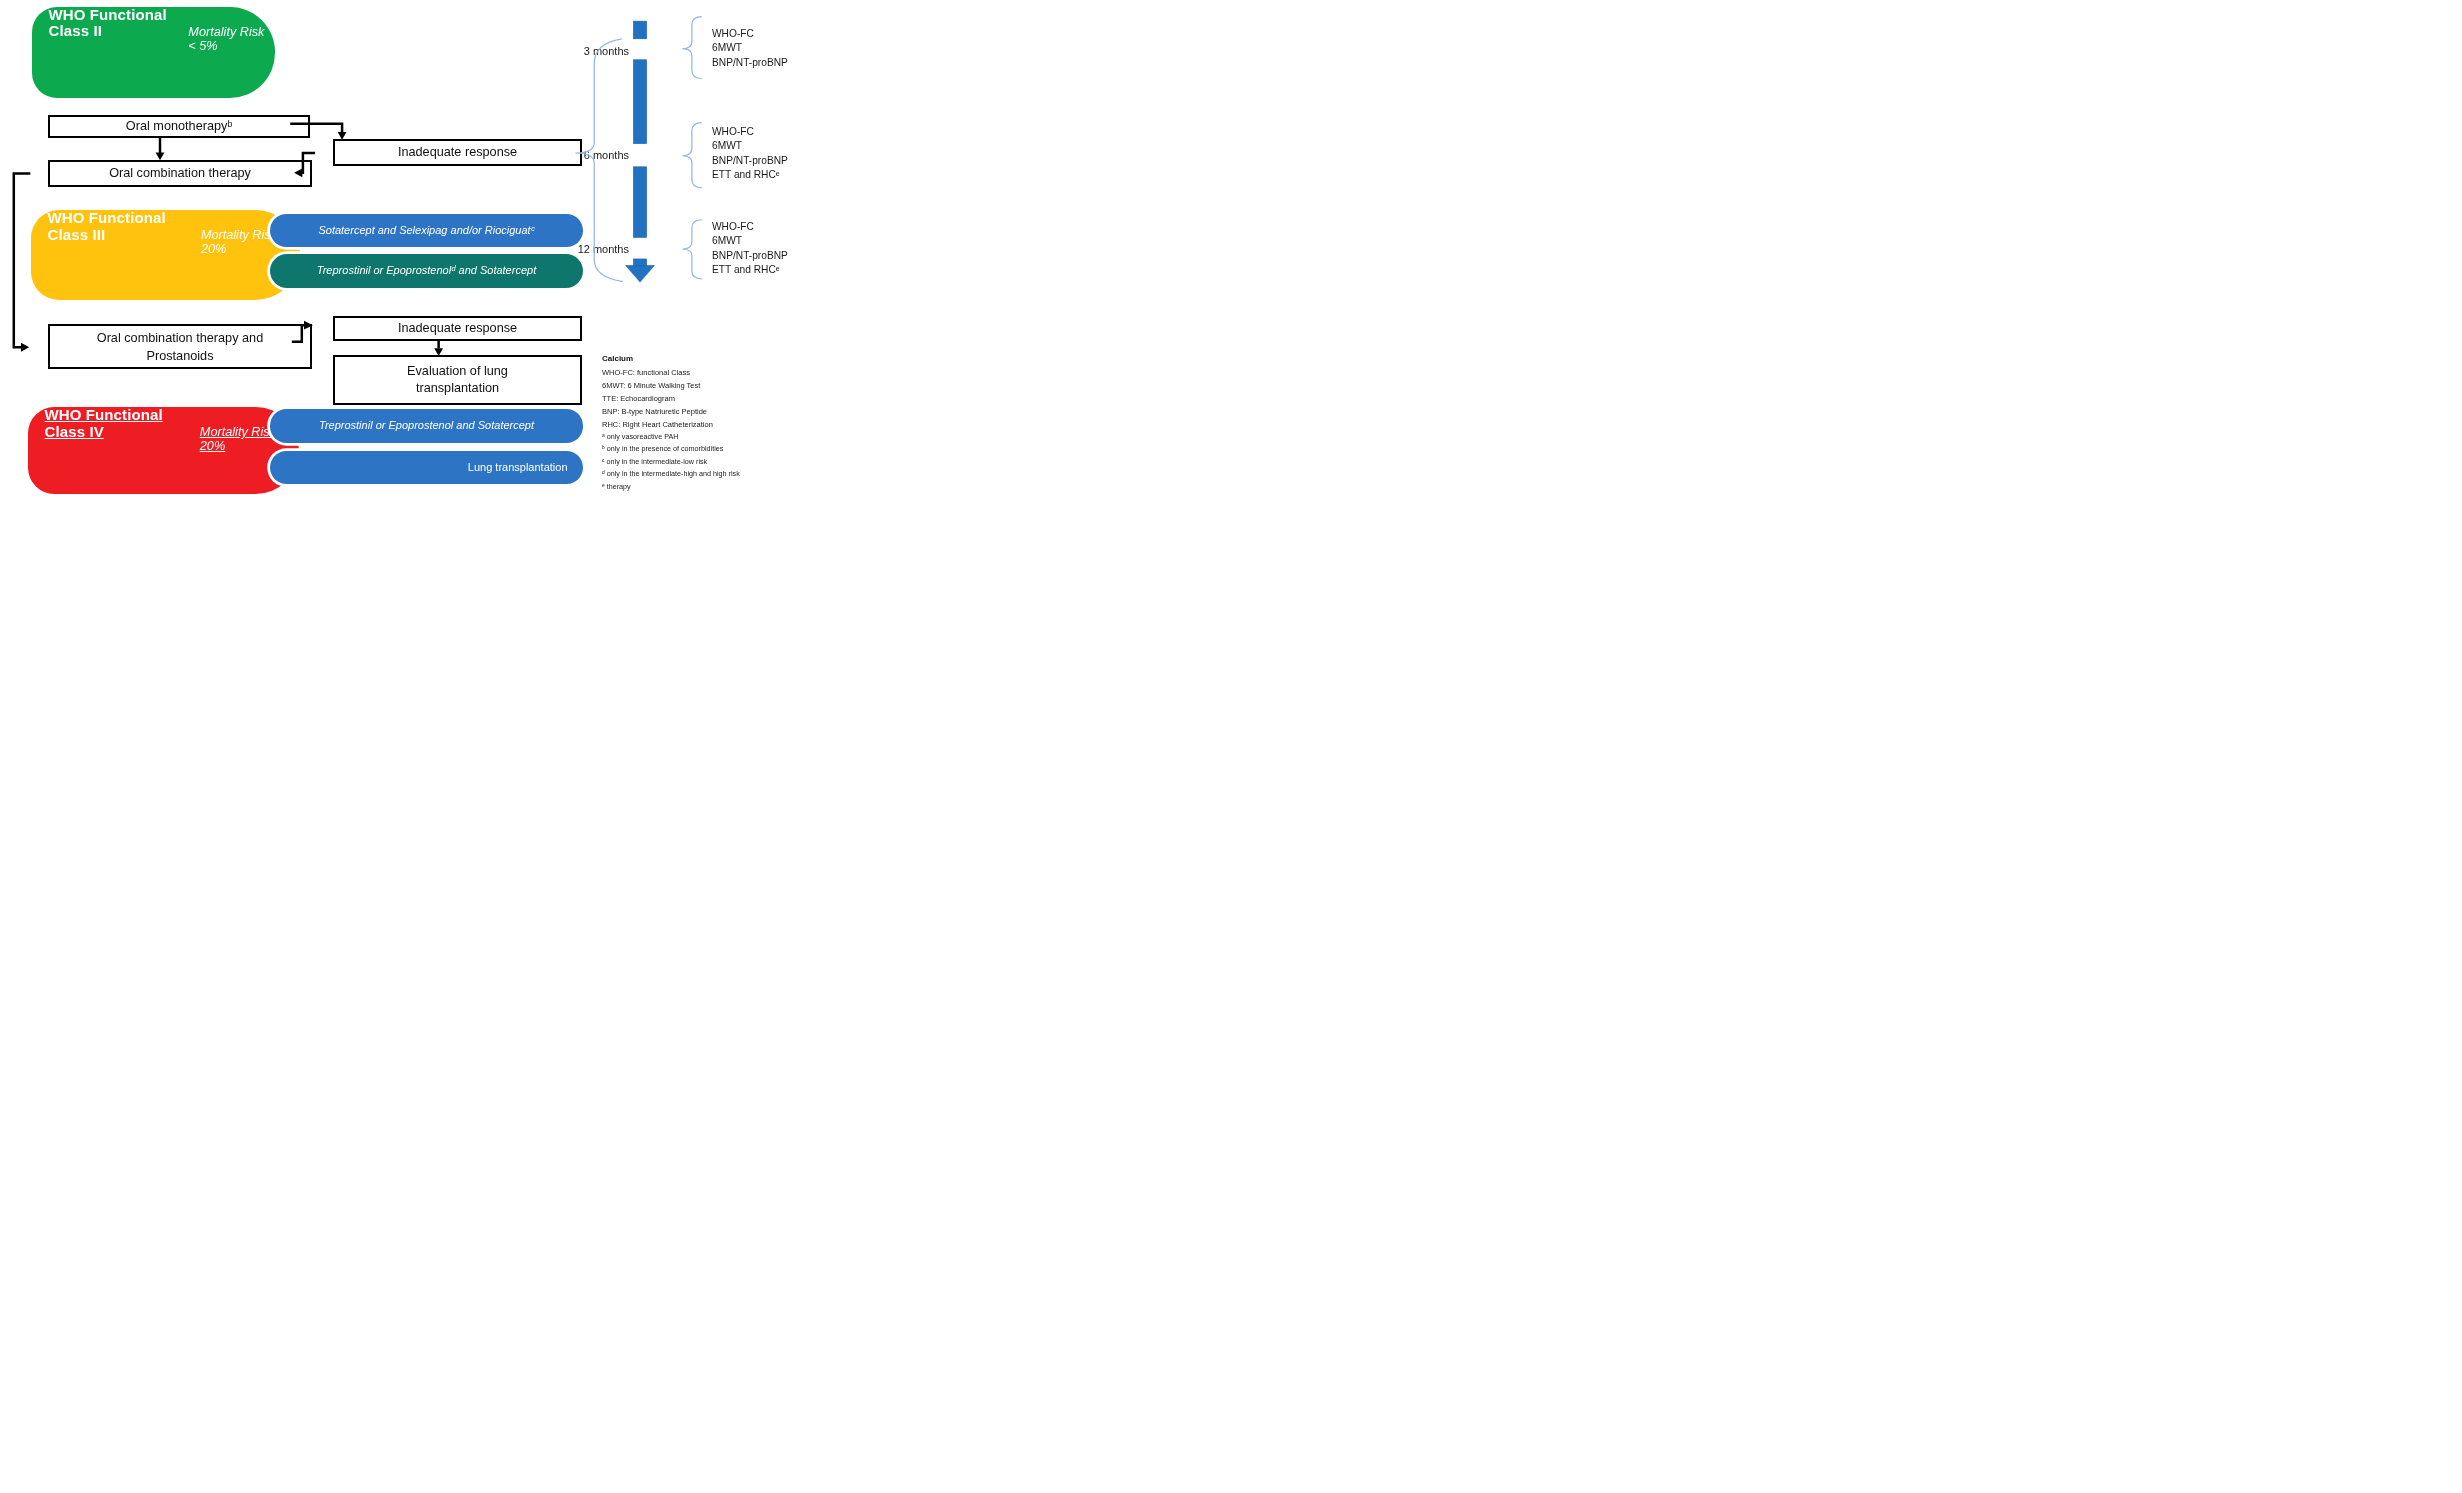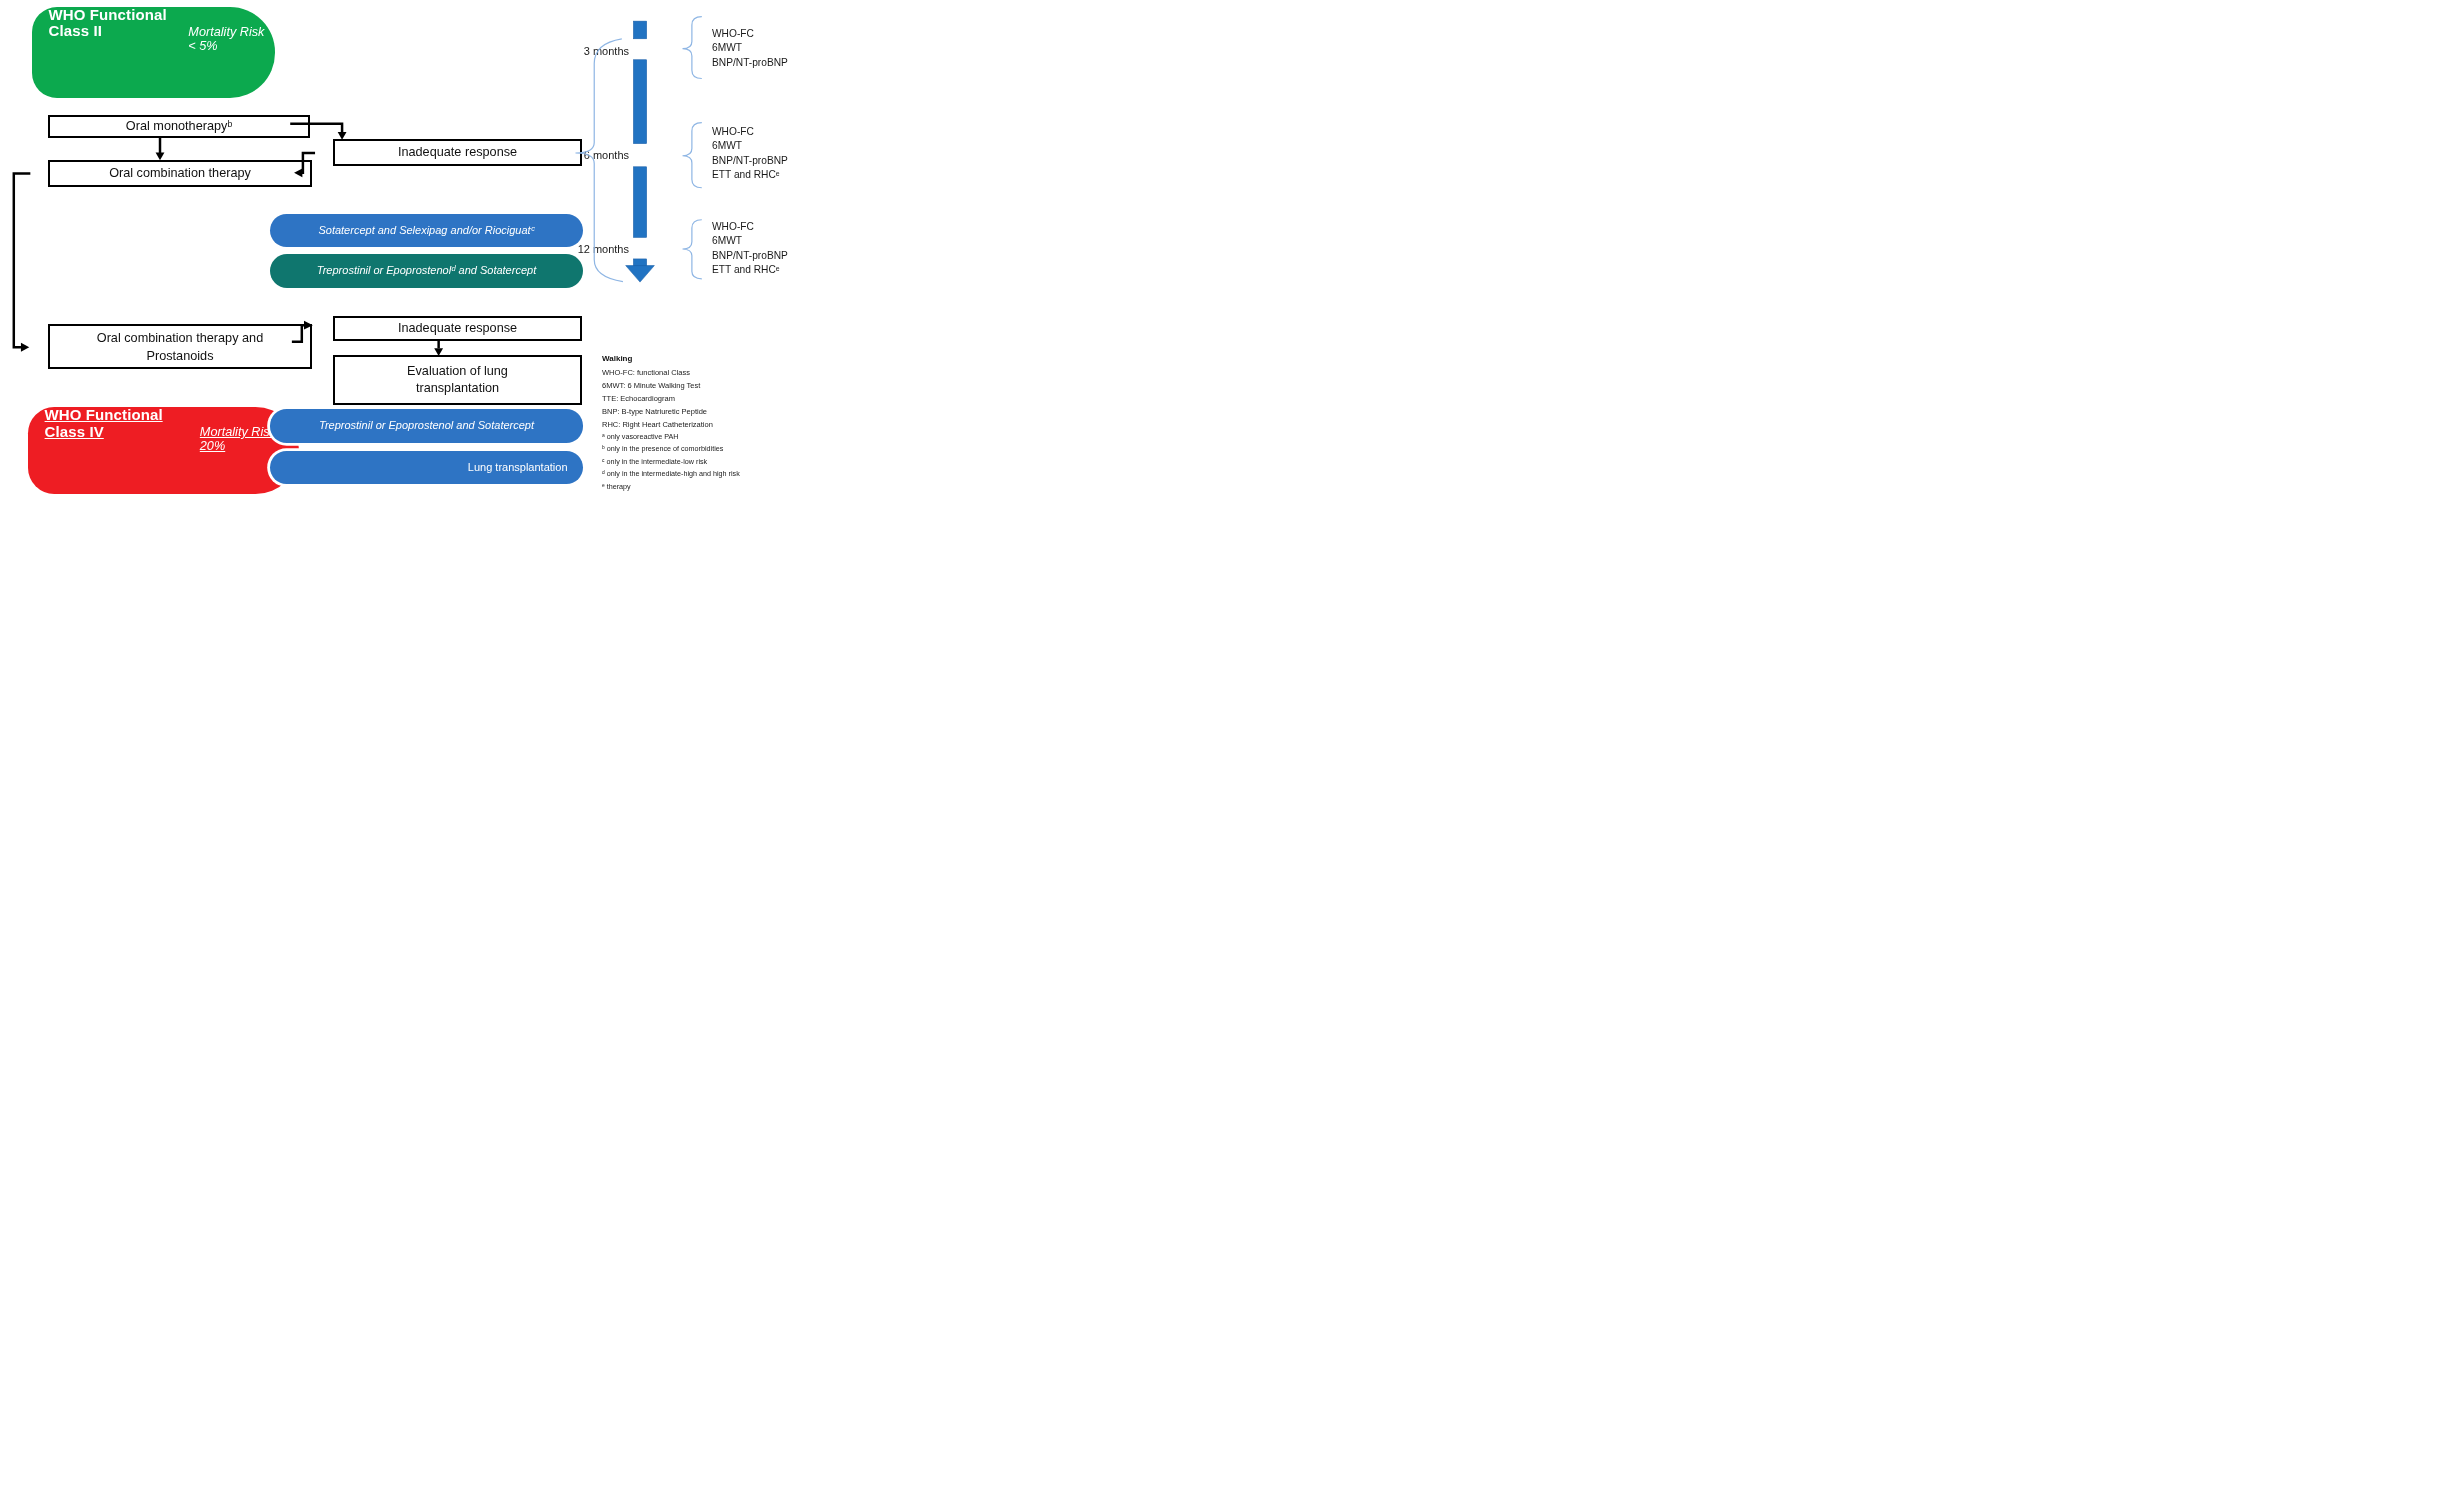--- a/index.html
+++ b/index.html
@@ -62,20 +62,24 @@
   </div>
 
   <div class="fbox" style="left:29px;top:160px;width:264px;height:26.5px;">
     <span>Oral combination therapy</span>
   </div>
 
   <div class="fbox" style="left:314px;top:139px;width:249px;height:27px;">
     <span>Inadequate response</span>
   </div>
 
+  <div class="classpill" style="left: 31px; top: 210px; width: 269px; height: 90px; border-radius: 28px 45px 45px 28px; background: rgb(255, 194, 13);">
+    <span class="title">WHO Functional Class III</span>
+    <span class="subtitle">Mortality Risk 5-20%</span>
+  </div>
 
   <div class="bluepill" style="left: 270px; top: 214px; width: 313px; height: 33px; border-radius: 16.6px; background: rgb(46, 116, 196);">
     <span>Sotatercept and Selexipag and/or Riociguatᶜ</span>
   </div>
 
   <div class="bluepill" style="left: 270px; top: 254px; width: 313px; height: 34px; border-radius: 17px; background: #0f766e;">
     <span>Treprostinil or Epoprostenolᵈ and Sotatercept</span>
   </div>
 
   <div class="fbox" style="left:29px;top:324px;width:264px;height:45px;line-height:18px;">
@@ -122,21 +126,21 @@
     <span>ETT and RHCᵉ</span>
   </div>
 
   <div class="testlist" style="top:220px;">
     <span>WHO-FC</span>
     <span>6MWT</span>
     <span>BNP/NT-proBNP</span>
     <span>ETT and RHCᵉ</span>
   </div>
 
-  <div class="legend-title">Walking</div>
+  <div class="legend-title">Calcium</div>
   <div class="legend-items">
     <span>WHO-FC: functional Class</span>
     <span>6MWT: 6 Minute Walking Test</span>
     <span>TTE: Echocardiogram</span>
     <span>BNP: B-type Natriuretic Peptide</span>
     <span>RHC: Right Heart Catheterization</span>
   </div>
   <div class="footnotes">
     <span>ᵃ only vasoreactive PAH</span>
     <span>ᵇ only in the presence of comorbidities</span>

